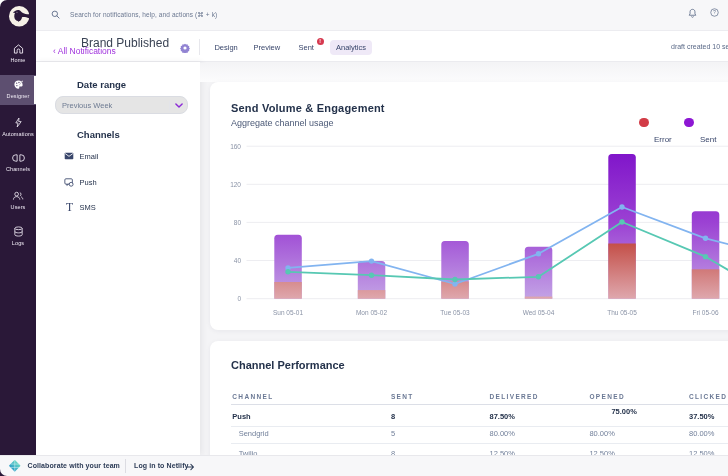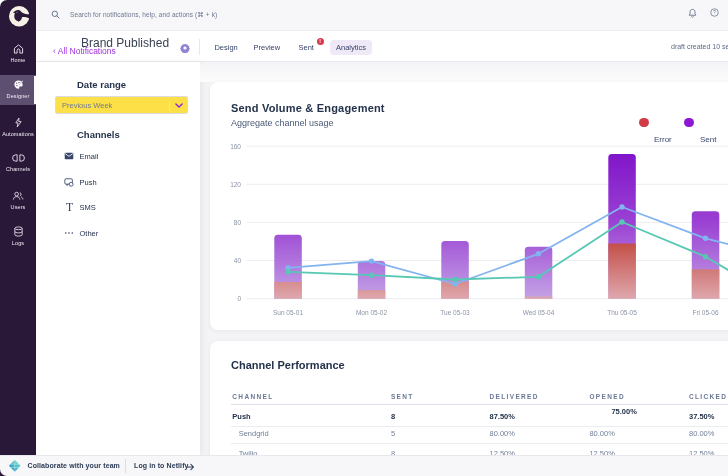--- a/index.html
+++ b/index.html
@@ -26,21 +26,21 @@
   #alllink { left:53px; top:46px; font-size:8.5px; color:#a032dd; }
   #hdrdivider { left:199px; top:39px; width:1px; height:16px; background:#e7e7ec; }
   .tab { position:absolute; top:42.5px; font-size:7.5px; color:#39466b; }
   #tab-analytics { left:330px; top:39.5px; width:42px; height:15.5px; background:#efe9f7; border-radius:4px; text-align:center; line-height:15.5px; }
   #sendbadge { left:316.5px; top:37.5px; width:7px; height:7px; background:#d6394f; border-radius:50%; color:#fff; font-size:5px; font-weight:bold; text-align:center; line-height:7.5px; }
   #drafttxt { left:671px; top:43px; font-size:7px; color:#5b6a88; white-space:nowrap; }
 
   
   #leftpanel { left:36px; top:62px; width:164px; height:393px; background:#fff; box-shadow:2px 0 6px rgba(40,40,60,0.07); }
   .panelhead { position:absolute; left:17px; font-size:9.5px; font-weight:bold; color:#24324b;margin-left:24px; }
-  #selectbox { left:19px; top:34px; width:133px; height:18px; border:1px solid #dadce2; border-radius:2px; background:#fde047; }
+  #selectbox { left:19px; top:34px; width:133px; height:18px; border:1px solid #dadce2; border-radius:8px; background:#e5e5e5; }
   #selecttxt { left:6px; top:4px; font-size:7.5px; color:#6e7b92; }
   #selectdiv { left:113px; top:3.5px; width:1px; height:10px; background:#e3e4e9; }
   .chanitem { position:absolute; left:24px; width:140px; height:13px; color:#26334d; font-size:7.5px; }
   .chanitem svg { position:absolute; left:3.5px; top:1px; }
   .chanitem span { position:absolute; left:19.5px; top:2px; }
 
   
   #card1 { left:210px; top:82px; width:532px; height:248px; background:#fff; border-radius:8px; box-shadow:0 1px 5px rgba(40,40,70,0.06); }
   #c1title { left:21px; top:19.5px; font-size:11px; font-weight:bold; color:#24324b; letter-spacing:0.2px; }
   #c1sub { left:21px; top:35.5px; font-size:9px; color:#4c5a77; }
@@ -197,28 +197,20 @@
         <path d="M4 10 L4 11.8 L6.2 10" fill="none" stroke="#39466b" stroke-width="1.2"></path>
         <circle cx="10" cy="10.2" r="2.7" fill="#fff" stroke="#39466b" stroke-width="1.2"></circle>
       </svg>
     <span>Push</span>
   </div>
   <div class="chanitem" style="top:139.4px;">
     <svg width="11" height="11" viewBox="0 0 14 14">
         <text x="7" y="12" font-size="15" font-family="Liberation Serif" fill="#39466b" text-anchor="middle">T</text>
       </svg>
     <span>SMS</span>
-  </div>
-  <div class="chanitem" style="top:165.3px;">
-    <svg width="10" height="10" viewBox="0 0 14 14">
-        <circle cx="2.4" cy="7" r="1.15" fill="#39466b"></circle>
-        <circle cx="7" cy="7" r="1.15" fill="#39466b"></circle>
-        <circle cx="11.6" cy="7" r="1.15" fill="#39466b"></circle>
-      </svg>
-    <span>Other</span>
   </div>
 </div>
 
 <div class="abs" style="left:200px; top:63px; right:0; height:19px; background:linear-gradient(#f4f4f6, #fcfcfd);"></div>
 
 <div class="abs" id="card1">
   <div class="abs" id="c1title">Send Volume &amp; Engagement</div>
   <div class="abs" id="c1sub">Aggregate channel usage</div>
   <div class="legdot" style="left:429px; background:#d23c47;"></div>
   <div class="legtxt" style="left:444px;">Error</div>

